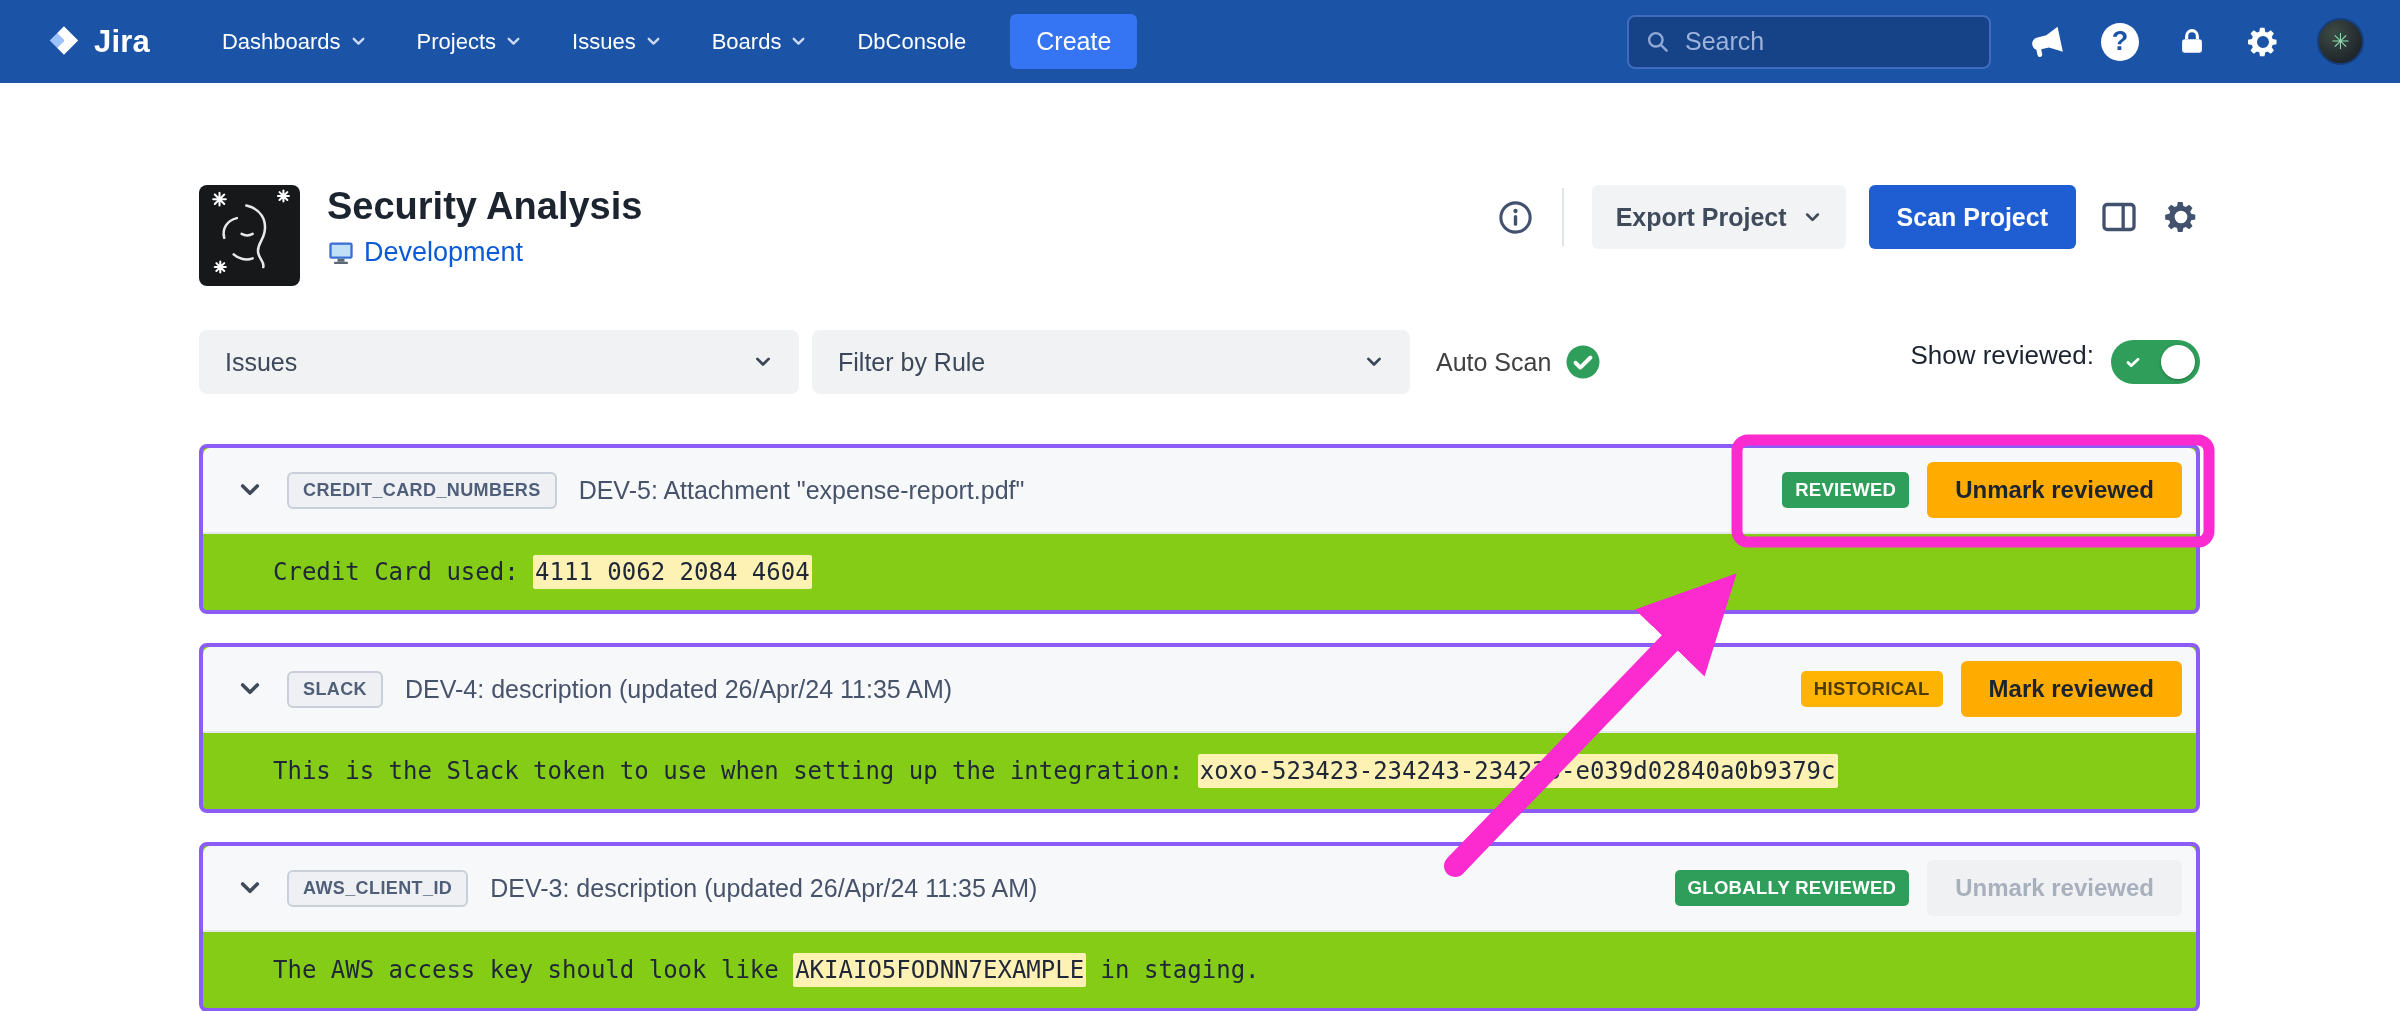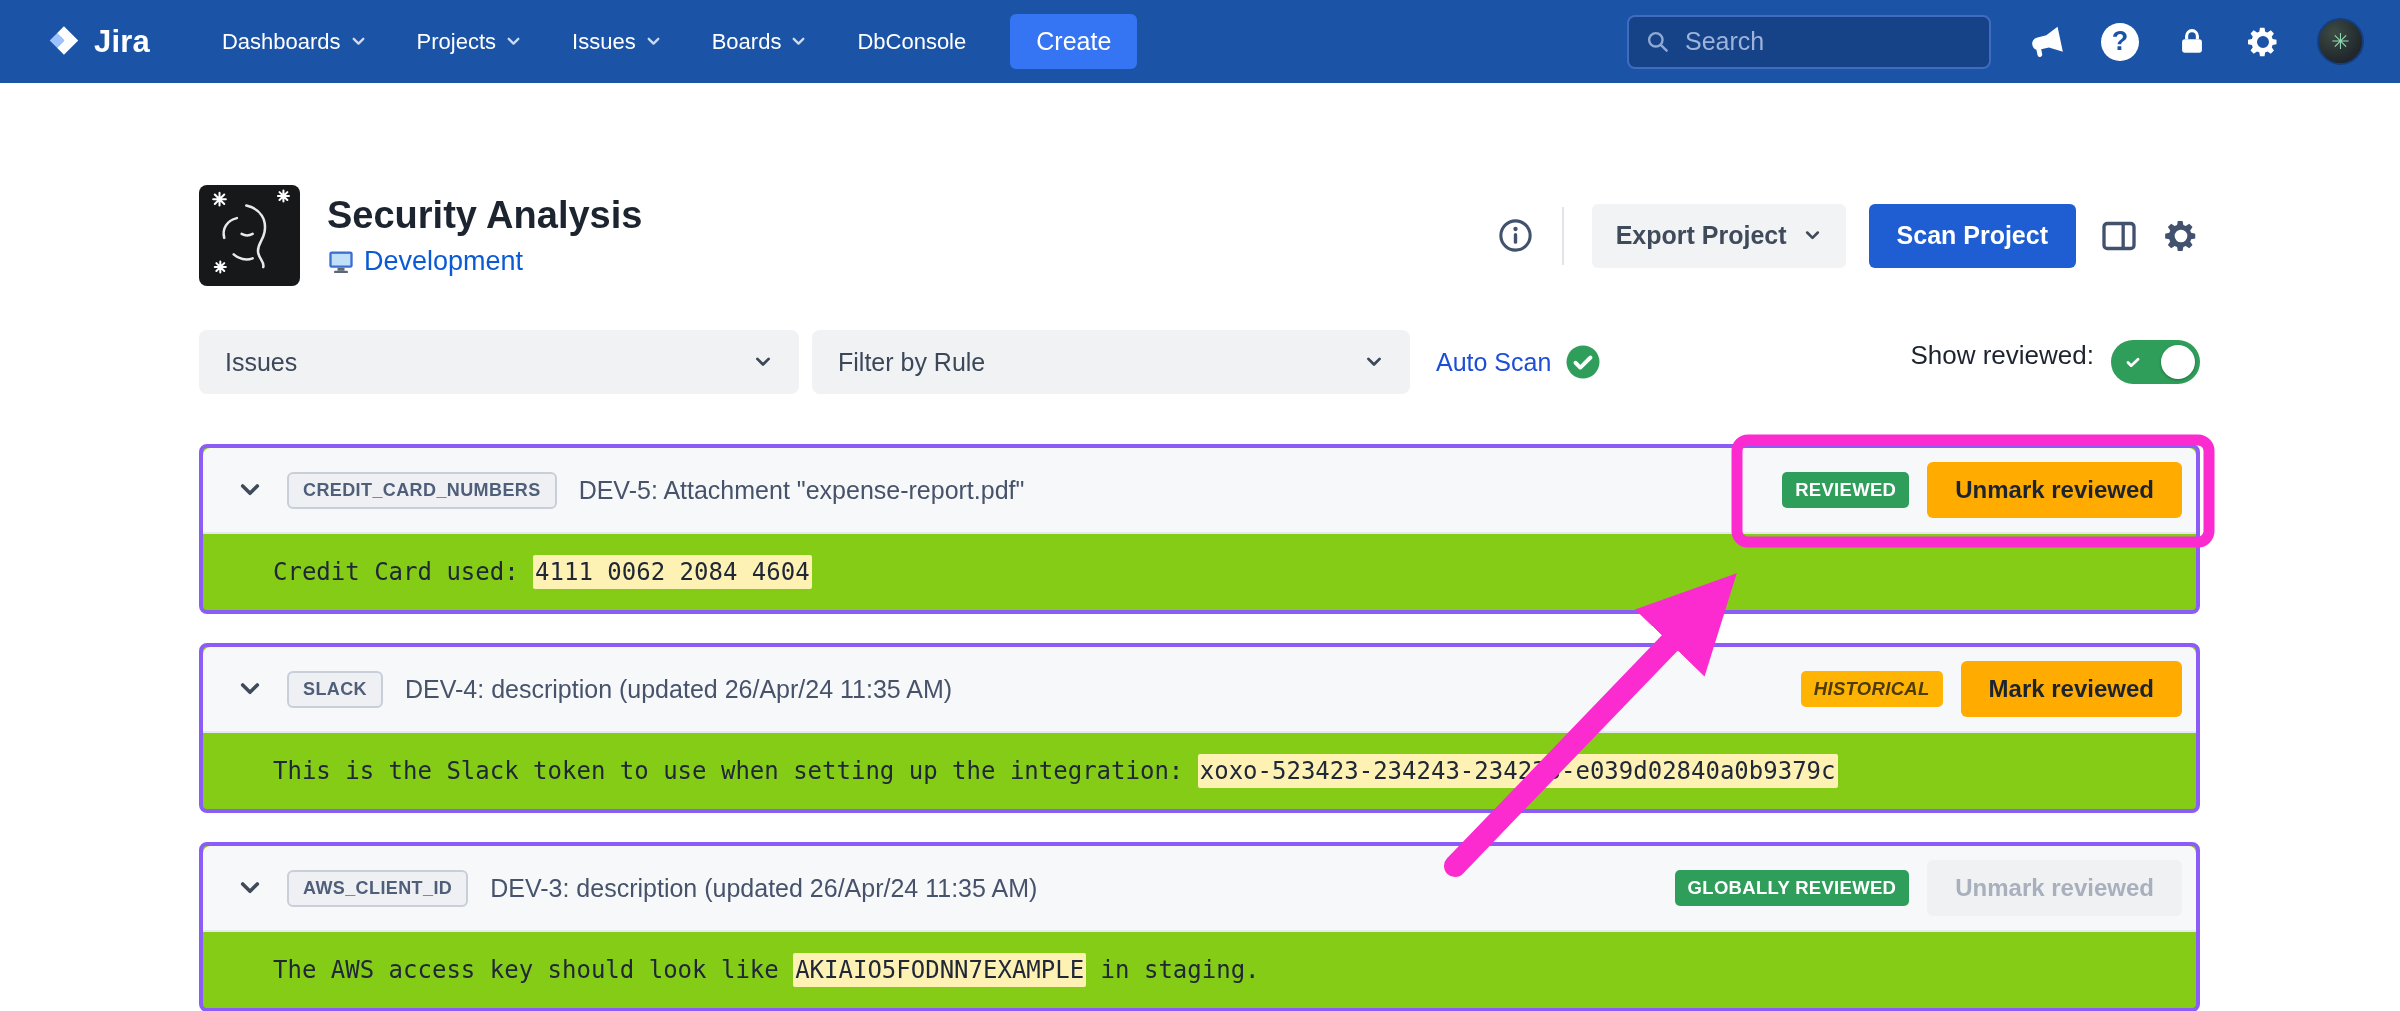--- a/index.html
+++ b/index.html
@@ -20,55 +20,55 @@
   .search-input { background:transparent; border:none; outline:none; color:#fff; font-family:inherit; font-size:25px; width:100%; }
   .search-input::placeholder { color:#9db3dc; }
   .nav-icons { display:flex; align-items:center; gap:36px; margin-left:38px; }
   .nav-icon { color:#fff; display:flex; align-items:center; justify-content:center; cursor:pointer; }
   .help-circle { width:38px; height:38px; border-radius:50%; background:#fff; color:#1b53a6; font-size:27px; font-weight:800; display:flex; align-items:center; justify-content:center; cursor:pointer; }
   .avatar-circle { width:47px; height:47px; border-radius:50%; background:radial-gradient(circle at 35% 30%, #3d4b44, #20262b 72%); display:flex; align-items:center; justify-content:center; color:#8fd6ae; font-size:22px; cursor:pointer; border:2px solid #163d7e; }
 
   
   .main { padding:102px 200px 0 199px; }
 
-  .project-header { display:flex; align-items:center; }
+  .project-header { display:flex; align-items:flex-start; }
   .proj-avatar { width:101px; height:101px; border-radius:8px; overflow:hidden; flex:none; }
   .titles { margin-left:27px; }
   .page-title { font-size:38px; font-weight:700; color:#1c2430; margin-bottom:9px; }
   .proj-row { display:flex; align-items:center; gap:9px; }
   .proj-link { font-size:27px; color:#0a5ad6; font-weight:500; text-decoration:none; cursor:pointer; }
   .header-actions { margin-left:auto; display:flex; align-items:center; gap:23px; }
   .icon-plain { color:#42526e; display:flex; align-items:center; cursor:pointer; background:none; border:none; padding:0; }
   .v-divider { width:2px; height:58px; background:#e0e3e8; margin:0 5px; }
   .btn-subtle { background:#f2f3f5; color:#3f4a5a; border:none; border-radius:6px; height:64px; padding:0 24px; display:flex; align-items:center; gap:16px; font-family:inherit; font-size:25px; font-weight:600; cursor:pointer; }
   .btn-primary { background:#1f5ed2; color:#fff; border:none; border-radius:6px; height:64px; padding:0 28px; font-family:inherit; font-size:25px; font-weight:600; cursor:pointer; }
 
   
   .filter-row { margin-top:44px; display:flex; align-items:center; }
   .select { background:#f1f2f4; border-radius:8px; height:64px; display:flex; align-items:center; padding:0 26px; font-size:25px; color:#3c4859; cursor:pointer; }
   .select .chev-sel { margin-left:auto; color:#3c4859; }
   .select-issues { width:600px; margin-right:13px; }
   .select-rule  { width:598px; }
-  .autoscan { display:flex; align-items:center; gap:14px; margin-left:26px; font-size:25px; color:#1d4ed8; }
+  .autoscan { display:flex; align-items:center; gap:14px; margin-left:26px; font-size:25px; color:#404040; }
   .show-reviewed { margin-left:auto; display:flex; gap:17px; font-size:26px; color:#1c2430; }
   .toggle { width:89px; height:44px; border-radius:22px; background:#2f9e5a; position:relative; cursor:pointer; flex:none; }
   .toggle .t-check { position:absolute; left:11px; top:11px; color:#fff; }
   .toggle .knob { position:absolute; right:5px; top:5px; width:34px; height:34px; border-radius:50%; background:#fff; box-shadow:0 1px 3px rgba(0,0,0,.3); }
 
   
   .findings { margin-top:50px; display:flex; flex-direction:column; gap:29px; }
   .card { border:4px solid #8b5cf6; border-radius:8px; background:#84cc16; }
   .card-header { height:86px; background:#f7f8f9; border-bottom:2px solid #e5e8ec; border-radius:7px 7px 0 0; display:flex; align-items:center; padding:0 14px 0 30px; }
   .chev-btn { background:none; border:none; color:#3f4a5a; width:34px; display:flex; align-items:center; justify-content:center; cursor:pointer; padding:0; }
   .rule-badge { margin-left:20px; background:#eef0f3; border:2px solid #c9cfd9; border-radius:6px; padding:6px 14px; font-size:18px; font-weight:700; letter-spacing:.4px; color:#505f79; white-space:nowrap; }
   .card-title { margin-left:22px; font-size:25px; color:#47536b; white-space:nowrap; }
   .header-right { margin-left:auto; display:flex; align-items:center; gap:18px; }
   .status { border-radius:5px; padding:7px 13px; font-size:18.5px; font-weight:700; letter-spacing:.3px; white-space:nowrap; }
   .status-green { background:#2f9e5a; color:#fff; }
-  .status-amber { background:#ffb302; color:#4d3a05;font-style:italic; }
+  .status-amber { background:#ffb302; color:#4d3a05; }
   .action-btn { background:#ffab00; color:#1c2430; border:none; border-radius:6px; height:56px; padding:0 28px; font-family:inherit; font-size:24px; font-weight:600; cursor:pointer; white-space:nowrap; }
   .action-btn.disabled { background:#f0f1f3; color:#a8b0bd; cursor:default; }
   .card-body { height:76px; display:flex; align-items:center; padding:0 30px 0 70px; font-family:"DejaVu Sans Mono", monospace; font-size:24px; color:#202838; white-space:pre; }
   .hl { background:#fdf2b4; padding:3px 2px; border-radius:2px; }
 
   
   .anno-overlay { position:absolute; left:0; top:0; width:2400px; height:1011px; pointer-events:none; z-index:40; }
 
   .sym-defs { position:absolute; width:0; height:0; overflow:hidden; }
 </style>

